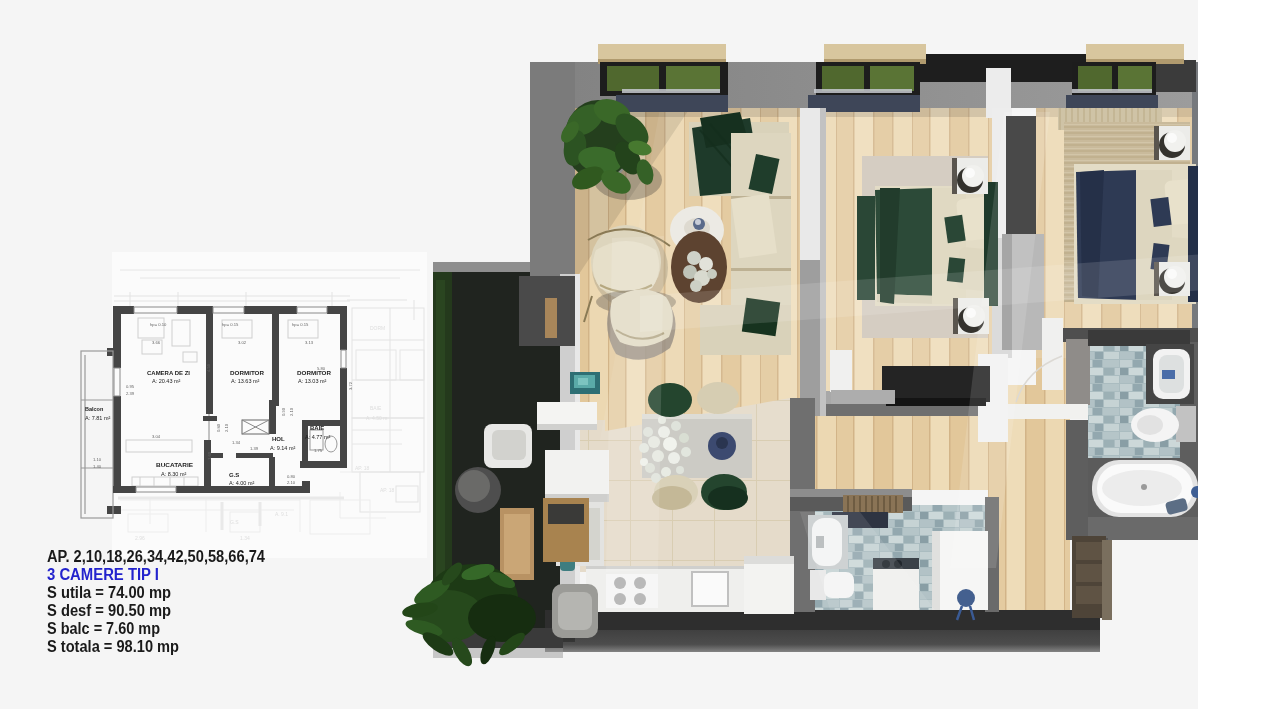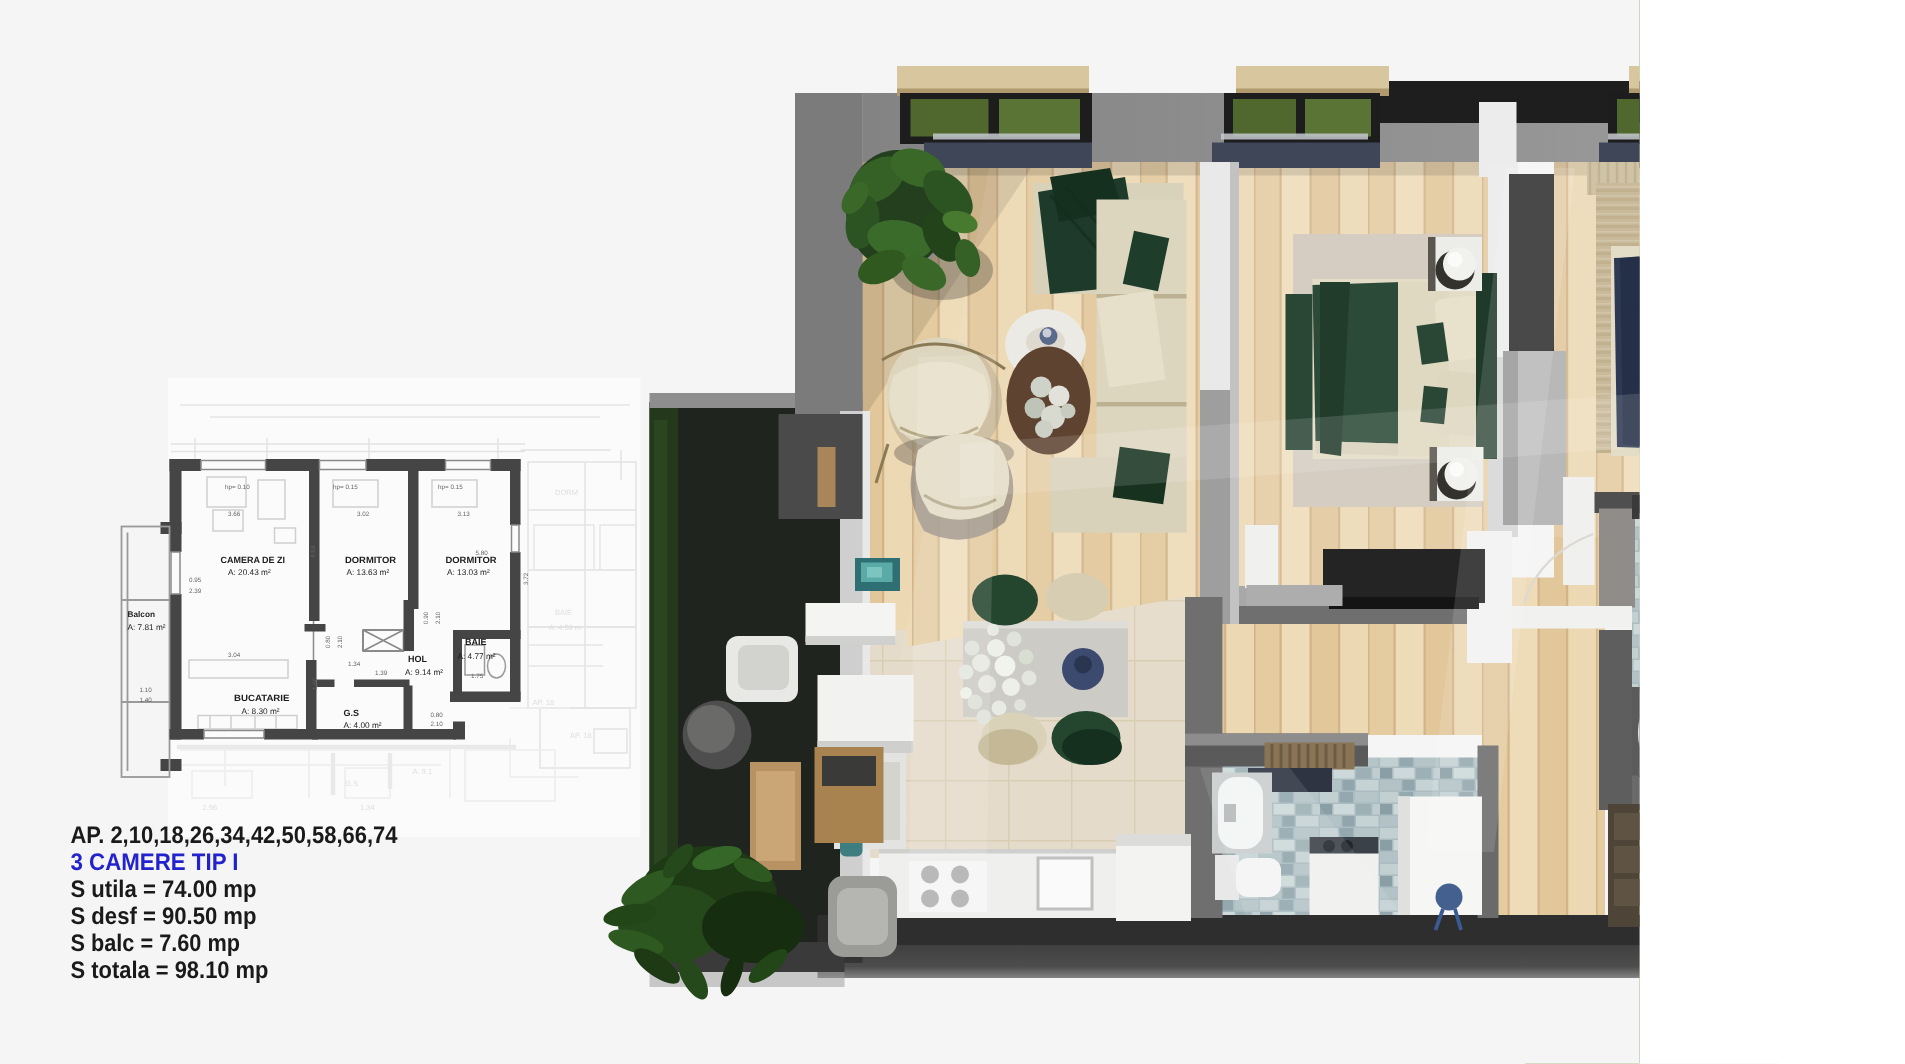--- a/index.html
+++ b/index.html
@@ -1,16 +1,16 @@
 <!DOCTYPE html>
 <html><head>
 <meta charset="utf-8">
 <style>
 html,body{margin:0;padding:0;}
-#page{position:relative;width:1093px;height:709px;background:#4d7c0f;overflow:hidden;font-family:"Liberation Sans",sans-serif;}
+#page{position:relative;width:1198px;height:709px;background:#4d7c0f;overflow:hidden;font-family:"Liberation Sans",sans-serif;}
 </style>
 </head>
 <body>
 <div id="page">
 <svg width="1270" height="709" viewBox="0 0 1270 709">
 <defs>
 <pattern id="wood" width="76" height="709" patternUnits="userSpaceOnUse">
 <rect width="76" height="709" fill="#ead6ae"></rect>
 <rect x="0" width="18" height="709" fill="#e4cba0"></rect>
 <rect x="18" width="20" height="709" fill="#eedcb8"></rect>

